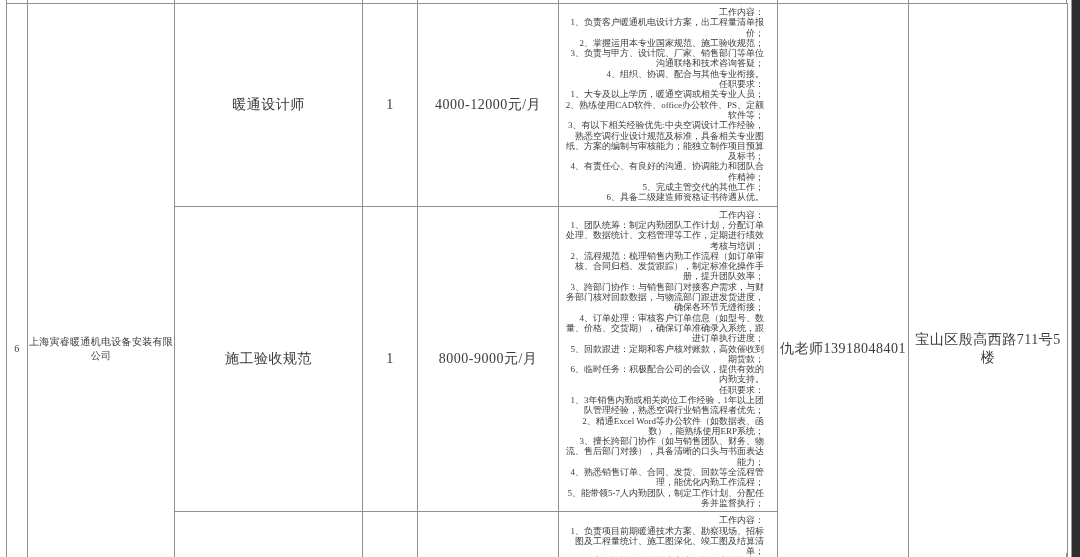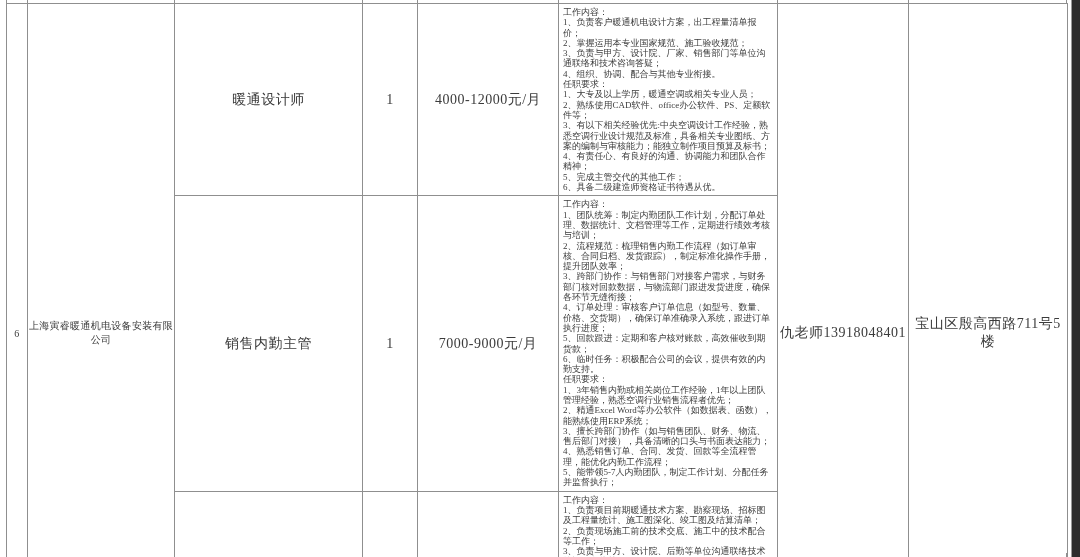--- a/index.html
+++ b/index.html
@@ -29,24 +29,24 @@
   td.c-center {
     text-align: center;
     vertical-align: middle;
     font-size: 14px;
     letter-spacing: 0.5px;
   }
   td.c-no { font-size: 10px; }
   td.c-company { font-size: 10px; letter-spacing: 0.3px; }
   td.c-desc {
     vertical-align: top;
-    text-align: left;
+    text-align: right;
     font-size: 9px;
     line-height: 10.3px;
-    padding: 3px 3px 3px 4px;
+    padding: 3px 13px 3px 4px;
     white-space: pre-line;
     letter-spacing: 0;
     overflow: hidden;
   }
   tr.row-1 { height: 159px; }
   tr.row-2 { height: 224px; }
   tr.row-3 { height: 163px; }
   
   .tick {
     position: absolute;
@@ -105,23 +105,23 @@
 1、大专及以上学历，暖通空调或相关专业人员；
 2、熟练使用CAD软件、office办公软件、PS、定额软件等；
 3、有以下相关经验优先:中央空调设计工作经验，熟悉空调行业设计规范及标准，具备相关专业图纸、方案的编制与审核能力；能独立制作项目预算及标书；
 4、有责任心、有良好的沟通、协调能力和团队合作精神；
 5、完成主管交代的其他工作；
 6、具备二级建造师资格证书待遇从优。</td>
         <td class="c-center" rowspan="3">仇老师13918048401</td>
         <td class="c-center" rowspan="3">宝山区殷高西路711号5楼</td>
       </tr>
       <tr class="row-2">
-        <td class="c-center">销售内勤主管</td>
+        <td class="c-center">施工验收规范</td>
         <td class="c-center">1</td>
-        <td class="c-center">7000-9000元/月</td>
+        <td class="c-center">8000-9000元/月</td>
         <td class="c-desc">工作内容：
 1、团队统筹：制定内勤团队工作计划，分配订单处理、数据统计、文档管理等工作，定期进行绩效考核与培训；
 2、流程规范：梳理销售内勤工作流程（如订单审核、合同归档、发货跟踪），制定标准化操作手册，提升团队效率；
 3、跨部门协作：与销售部门对接客户需求，与财务部门核对回款数据，与物流部门跟进发货进度，确保各环节无缝衔接；
 4、订单处理：审核客户订单信息（如型号、数量、价格、交货期），确保订单准确录入系统，跟进订单执行进度；
 5、回款跟进：定期和客户核对账款，高效催收到期货款；
 6、临时任务：积极配合公司的会议，提供有效的内勤支持。
 任职要求：
 1、3年销售内勤或相关岗位工作经验，1年以上团队管理经验，熟悉空调行业销售流程者优先；
 2、精通Excel Word等办公软件（如数据表、函数），能熟练使用ERP系统；

